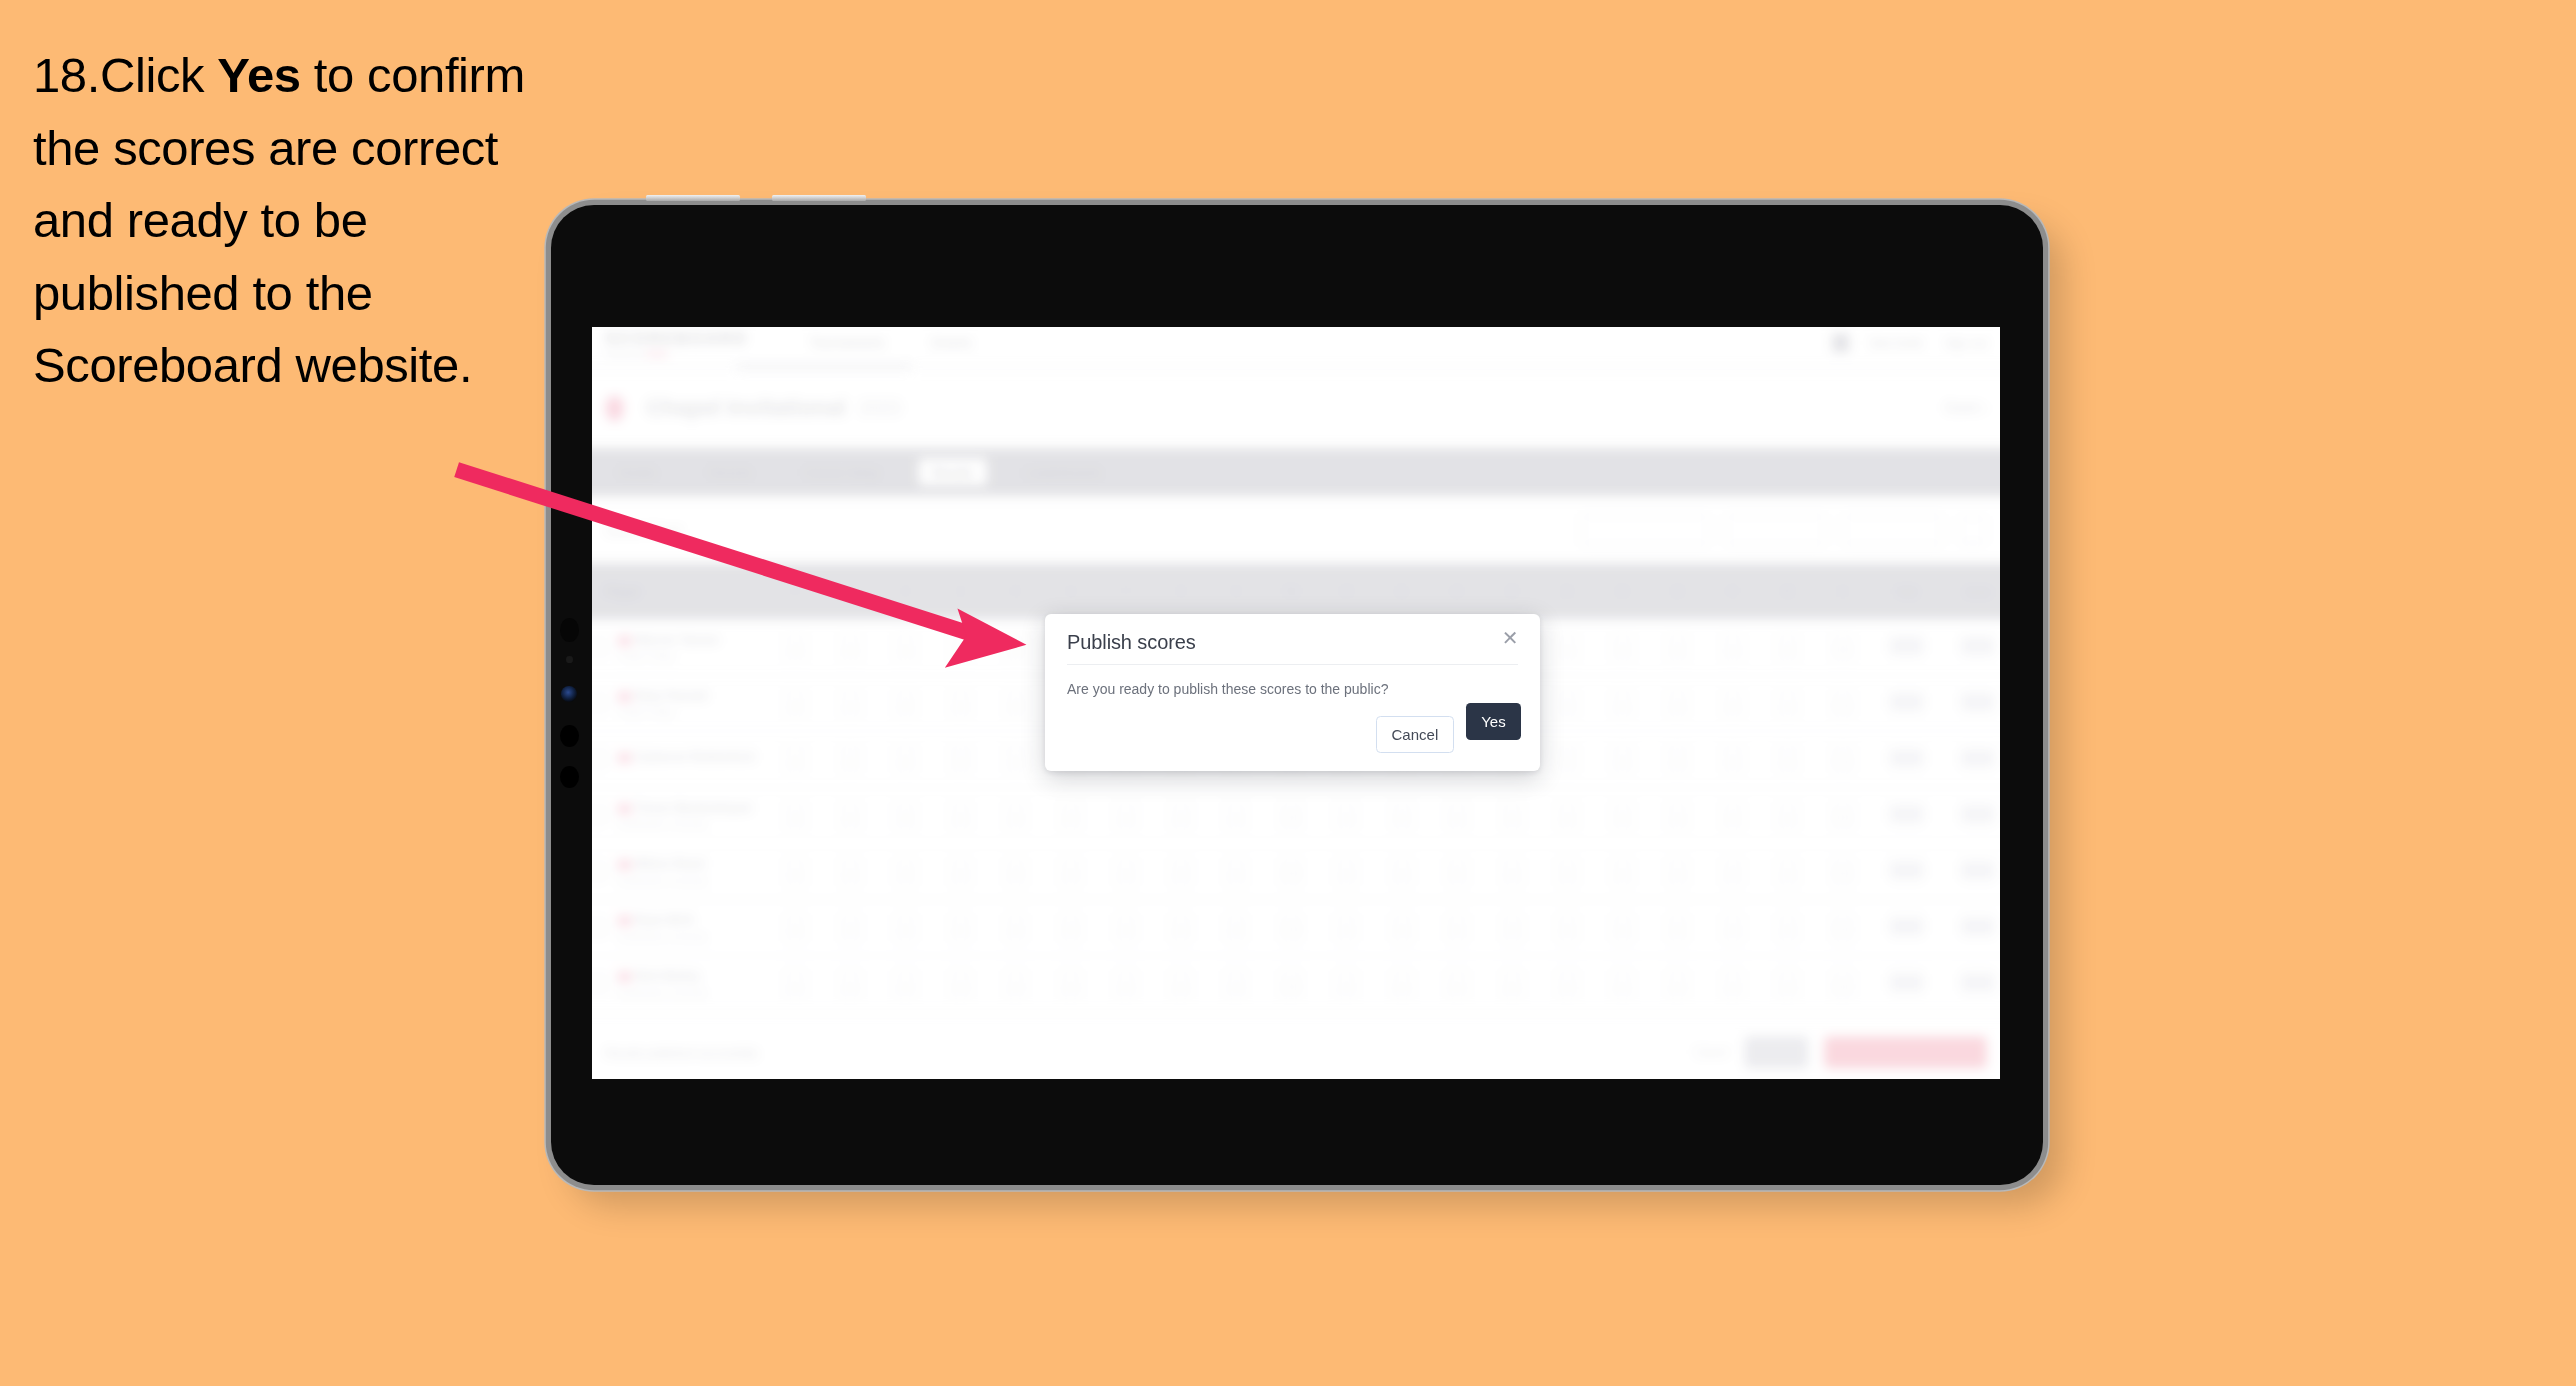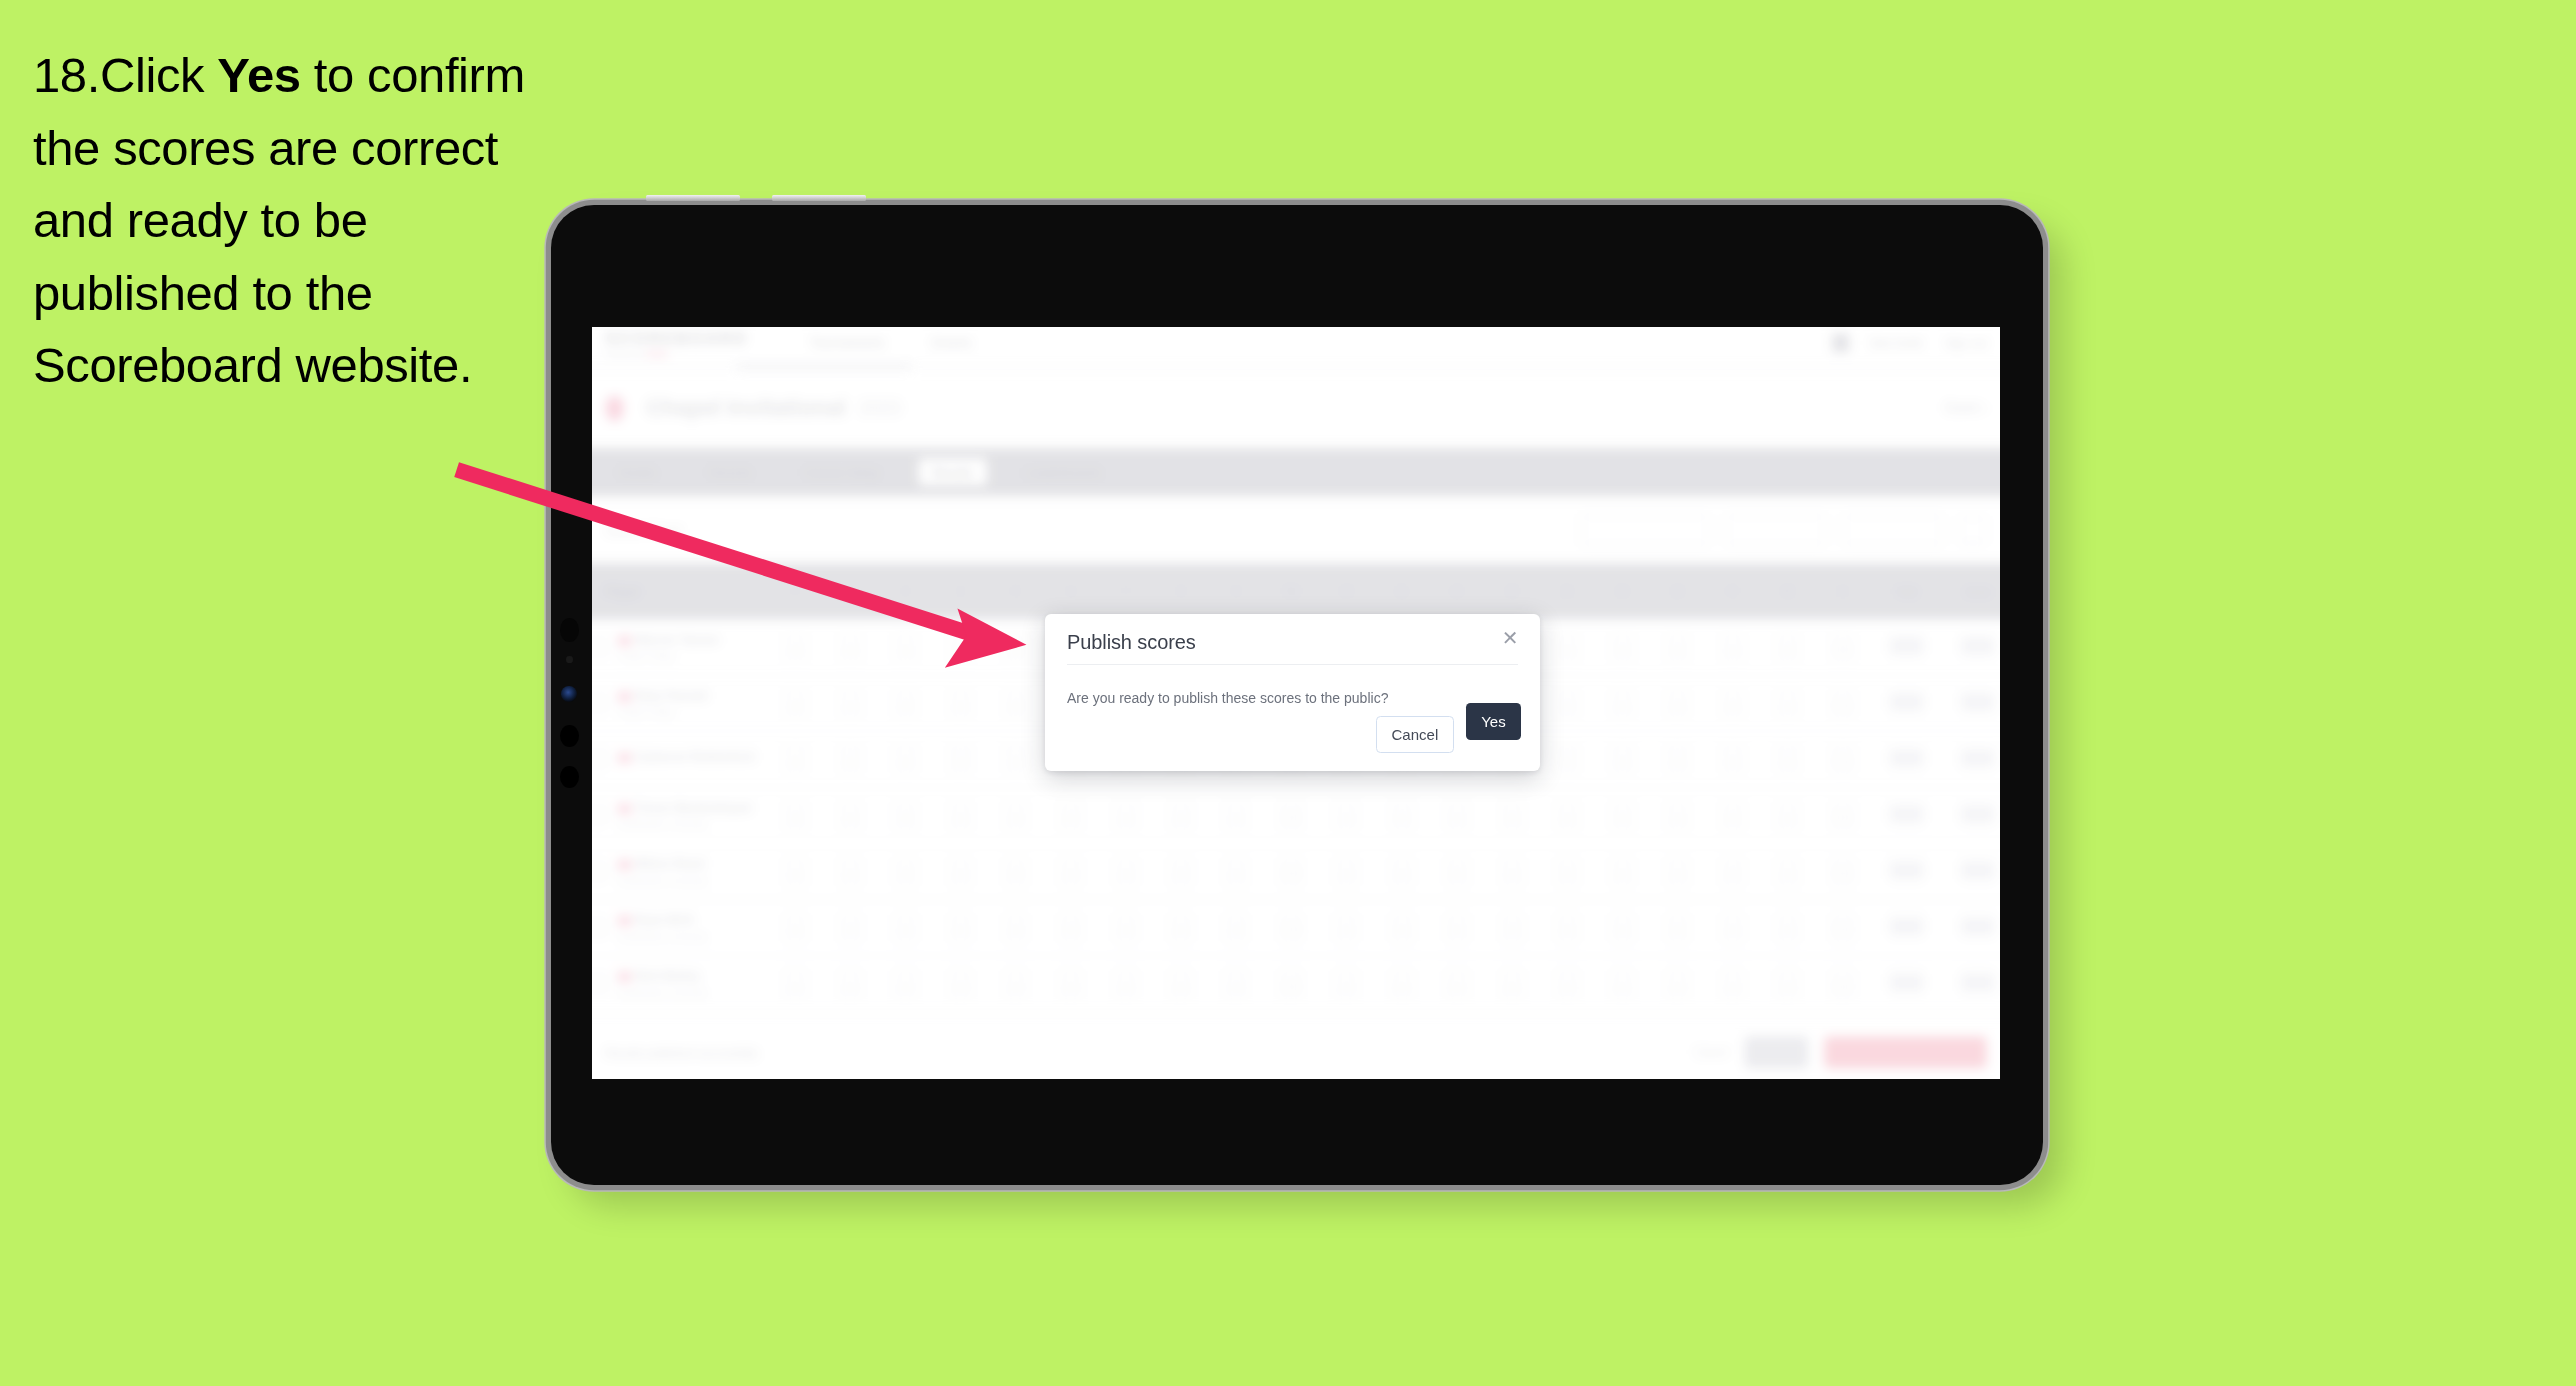--- a/index.html
+++ b/index.html
@@ -3,21 +3,21 @@
 <meta charset="utf-8">
 <style>
   * { box-sizing: border-box; margin: 0; padding: 0; }
   html, body {
     width: 2576px;
     height: 1386px;
     background: #ffffff;
     font-family: "Liberation Sans", sans-serif;
     overflow: hidden;
   }
-  #stage { position: relative; width: 2576px; height: 1386px; background:#bef264; }
+  #stage { position: relative; width: 2576px; height: 1386px; background:#fdba74; }
 
   
   #instruction {
     position: absolute;
     left: 33px; top: 39px;
     width: 520px;
     font-size: 49px;
     line-height: 1.48;
     color: #000000;
     font-family: "Liberation Sans", sans-serif;
@@ -183,21 +183,21 @@
     position:absolute; right:16.3px; top:10.4px;
     width:27px; height:27px;
     display:flex; align-items:center; justify-content:center;
     font-size:20px; color:#9a9ea8; line-height:1; cursor:pointer;
   }
   #dlg-rule {
     position:absolute; left:22px; right:22px; top:50px;
     height:0.7px; background:#eceef1;
   }
   #dlg-msg {
-    position:absolute; left:22px; top:76px;
+    position:absolute; left:22px; top:67px;
     font-size:14px; color:#6c717c;
   }
   #dlg-actions {
     position:absolute; right:19.3px; bottom:18px;
     display:flex; gap:12px; align-items:center;
   }
   #btn-cancel {
     min-width:71px; height:37px; padding:0 15px;
     background:#ffffff; color:#444a57;
     border:1.2px solid #d3dff0; border-radius:4.5px;

